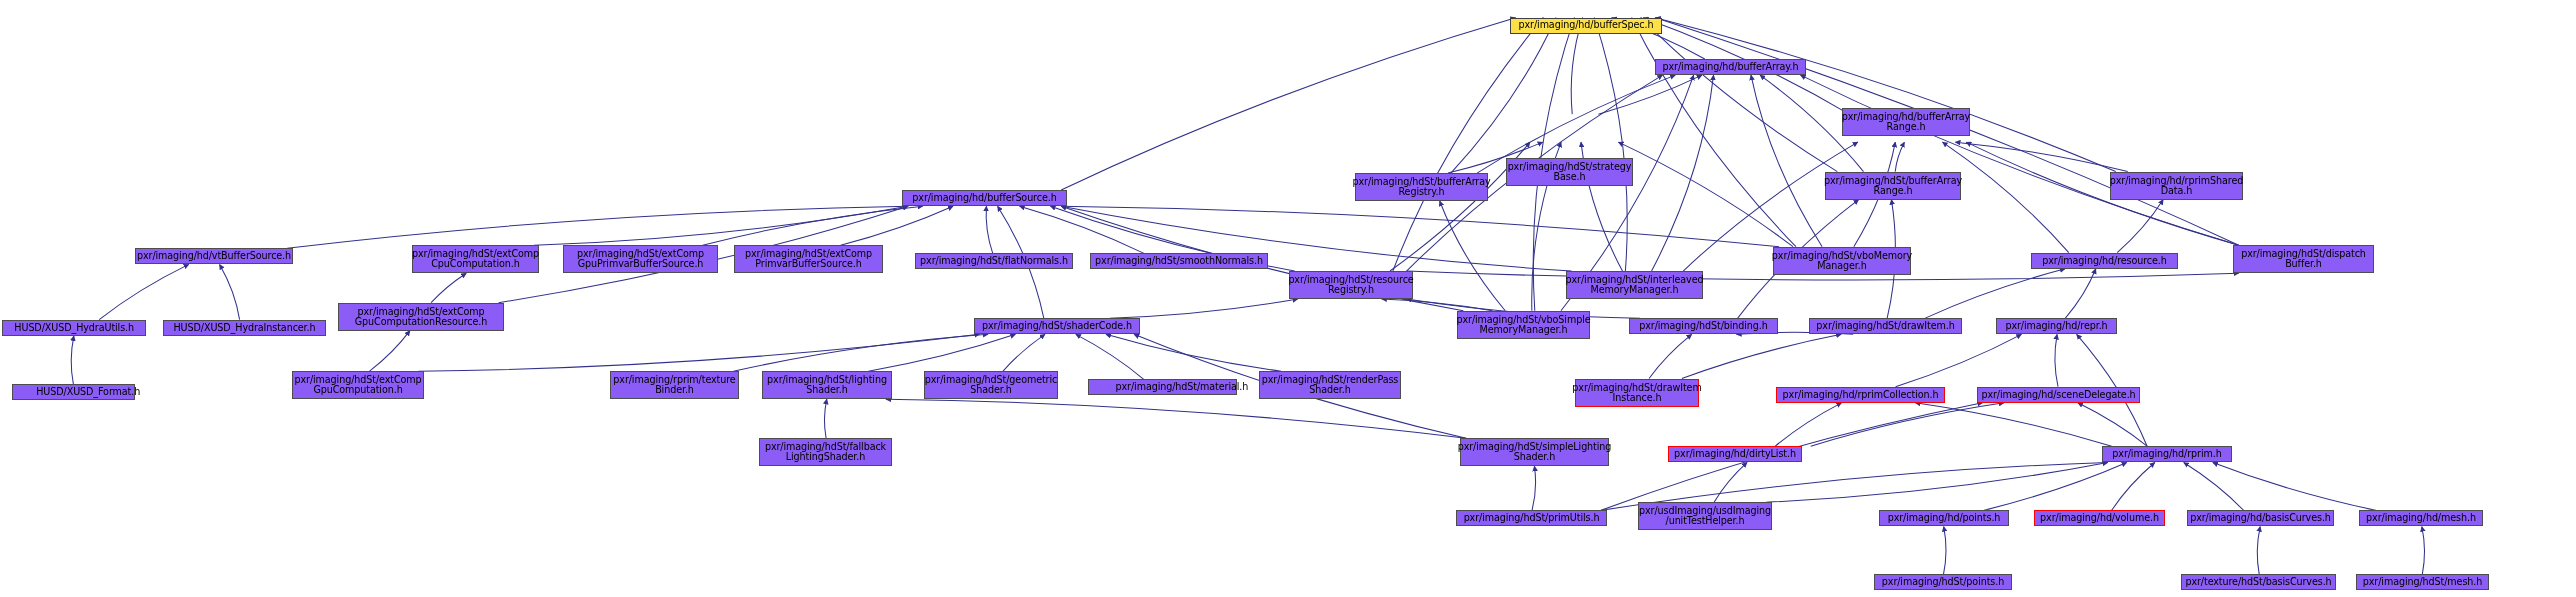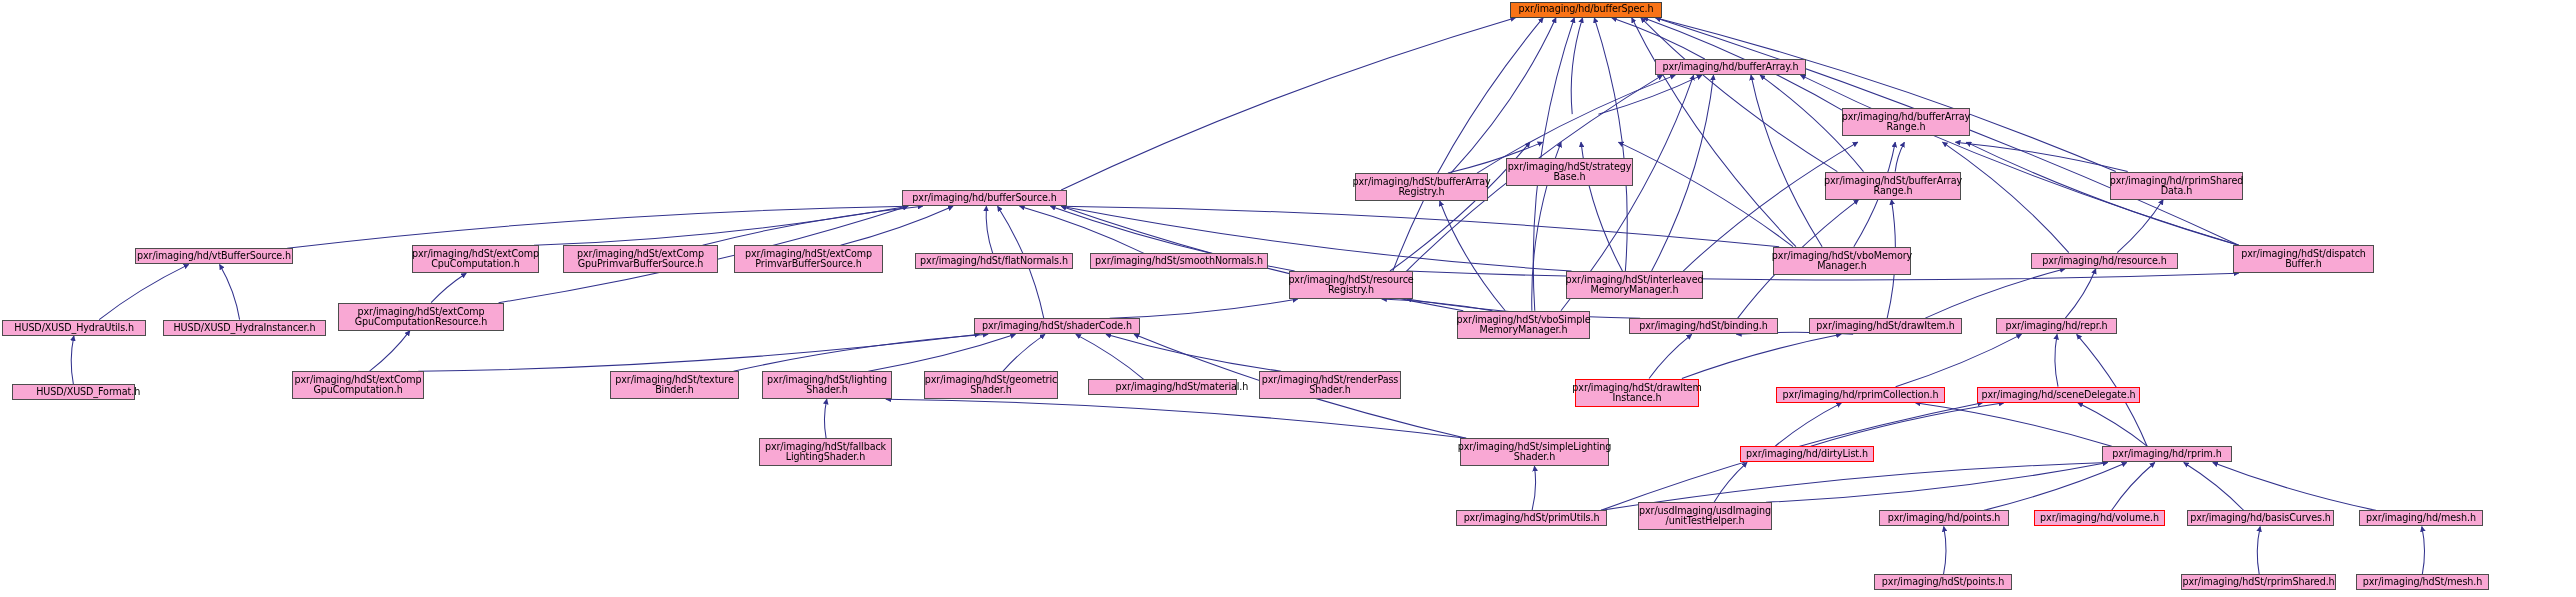--- a/index.html
+++ b/index.html
@@ -13,31 +13,31 @@
     overflow:hidden;
   }
   #edges{position:absolute;left:0;top:0;width:2576px;height:598px;}
   .node{
     position:absolute;
     box-sizing:border-box;
     display:flex;
     align-items:center;
     justify-content:center;
     text-align:center;
-    background:#f9a8d4;
+    background:#8b5cf6;
     border:0.7px solid #4d4d4d;
     color:#000000;
     font-size:9.6px;
     line-height:10.3px;
     letter-spacing:-0.1px;
     white-space:pre-line;
     padding:0 2.2px;
     z-index:5;
   }
-  .node.root{ background:#f97316; border-color:#404040; }
+  .node.root{ background:#fde047; border-color:#404040;margin-top:16px; }
   .node.red{ border-color:#ff0000; }
 </style>
 </head>
 <body>
 
 <div id="graph">
   <svg id="edges" xmlns="http://www.w3.org/2000/svg" viewBox="0 0 3498 812" width="2576" height="598">
     <defs>
       <marker id="arrow" viewBox="0 0 10 10" refX="9" refY="5" markerWidth="5.5" markerHeight="5.5" orient="auto-start-reverse">
         <path d="M 0 0 L 10 5 L 0 10 z" fill="#31318c"></path>
@@ -173,44 +173,44 @@
 GpuComputationResource.h</div>
       <div class="node" style="left: 974px; top: 318px; width: 166px; height: 16px;">pxr/imaging/hdSt/shaderCode.h</div>
       <div class="node" style="left: 1457px; top: 311px; width: 133px; height: 28px;">pxr/imaging/hdSt/vboSimple
 MemoryManager.h</div>
       <div class="node" style="left: 1629px; top: 318px; width: 149px; height: 16px;">pxr/imaging/hdSt/binding.h</div>
       <div class="node" style="left: 1809px; top: 318px; width: 153px; height: 16px;">pxr/imaging/hdSt/drawItem.h</div>
       <div class="node" style="left: 1996px; top: 318px; width: 121px; height: 16px;">pxr/imaging/hd/repr.h</div>
       <div class="node" style="left: 11.8px; top: 384px; width: 123px; height: 16px; padding-left: 32px;">HUSD/XUSD_Format.h</div>
       <div class="node" style="left: 292px; top: 371px; width: 132px; height: 28px;">pxr/imaging/hdSt/extComp
 GpuComputation.h</div>
-      <div class="node" style="left: 610px; top: 371px; width: 129px; height: 28px;">pxr/imaging/hdSt/texture
+      <div class="node" style="left: 610px; top: 371px; width: 129px; height: 28px;">pxr/imaging/rprim/texture
 Binder.h</div>
       <div class="node" style="left: 762px; top: 371px; width: 130px; height: 28px;">pxr/imaging/hdSt/lighting
 Shader.h</div>
       <div class="node" style="left: 924px; top: 371px; width: 134px; height: 28px;">pxr/imaging/hdSt/geometric
 Shader.h</div>
       <div class="node" style="left: 1088px; top: 379px; width: 149px; height: 16px; padding-left: 41px;">pxr/imaging/hdSt/material.h</div>
       <div class="node" style="left: 1259px; top: 371px; width: 142px; height: 28px;">pxr/imaging/hdSt/renderPass
 Shader.h</div>
       <div class="node red" style="left: 1575px; top: 379px; width: 124px; height: 28px;">pxr/imaging/hdSt/drawItem
 Instance.h</div>
       <div class="node red" style="left: 1776px; top: 387px; width: 169px; height: 16px;">pxr/imaging/hd/rprimCollection.h</div>
       <div class="node red" style="left: 1977px; top: 387px; width: 163px; height: 16px;">pxr/imaging/hd/sceneDelegate.h</div>
       <div class="node" style="left: 759px; top: 438px; width: 133px; height: 28px;">pxr/imaging/hdSt/fallback
 LightingShader.h</div>
       <div class="node" style="left: 1460px; top: 438px; width: 149px; height: 28px;">pxr/imaging/hdSt/simpleLighting
 Shader.h</div>
-      <div class="node red" style="left: 1740px; top: 446px; width: 134px; height: 16px;">pxr/imaging/hd/dirtyList.h</div>
+      <div class="node red" style="left: 1668px; top: 446px; width: 134px; height: 16px;">pxr/imaging/hd/dirtyList.h</div>
       <div class="node" style="left: 2102px; top: 446px; width: 130px; height: 16px;">pxr/imaging/hd/rprim.h</div>
       <div class="node" style="left: 1456px; top: 510px; width: 151px; height: 16px;">pxr/imaging/hdSt/primUtils.h</div>
       <div class="node" style="left: 1638px; top: 502px; width: 134px; height: 28px;">pxr/usdImaging/usdImaging
 /unitTestHelper.h</div>
       <div class="node" style="left: 1879px; top: 510px; width: 130px; height: 16px;">pxr/imaging/hd/points.h</div>
       <div class="node red" style="left: 2034px; top: 510px; width: 131px; height: 16px;">pxr/imaging/hd/volume.h</div>
       <div class="node" style="left: 2187px; top: 510px; width: 147px; height: 16px;">pxr/imaging/hd/basisCurves.h</div>
       <div class="node" style="left: 2359px; top: 510px; width: 124px; height: 16px;">pxr/imaging/hd/mesh.h</div>
       <div class="node" style="left: 1874px; top: 574px; width: 138px; height: 16px;">pxr/imaging/hdSt/points.h</div>
-      <div class="node" style="left: 2181px; top: 574px; width: 155px; height: 16px;">pxr/imaging/hdSt/rprimShared.h</div>
+      <div class="node" style="left: 2181px; top: 574px; width: 155px; height: 16px;">pxr/texture/hdSt/basisCurves.h</div>
       <div class="node" style="left: 2356px; top: 574px; width: 133px; height: 16px;">pxr/imaging/hdSt/mesh.h</div>
     </div>
 </div>
 
 
 </body></html>

